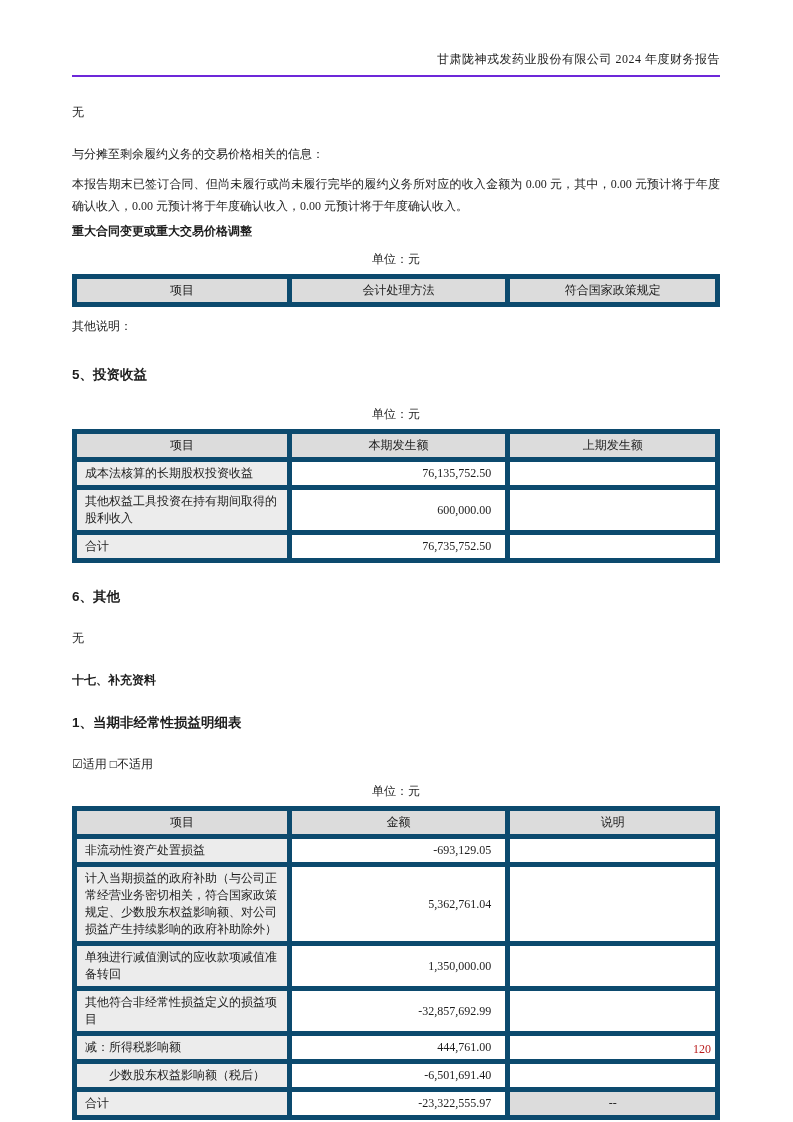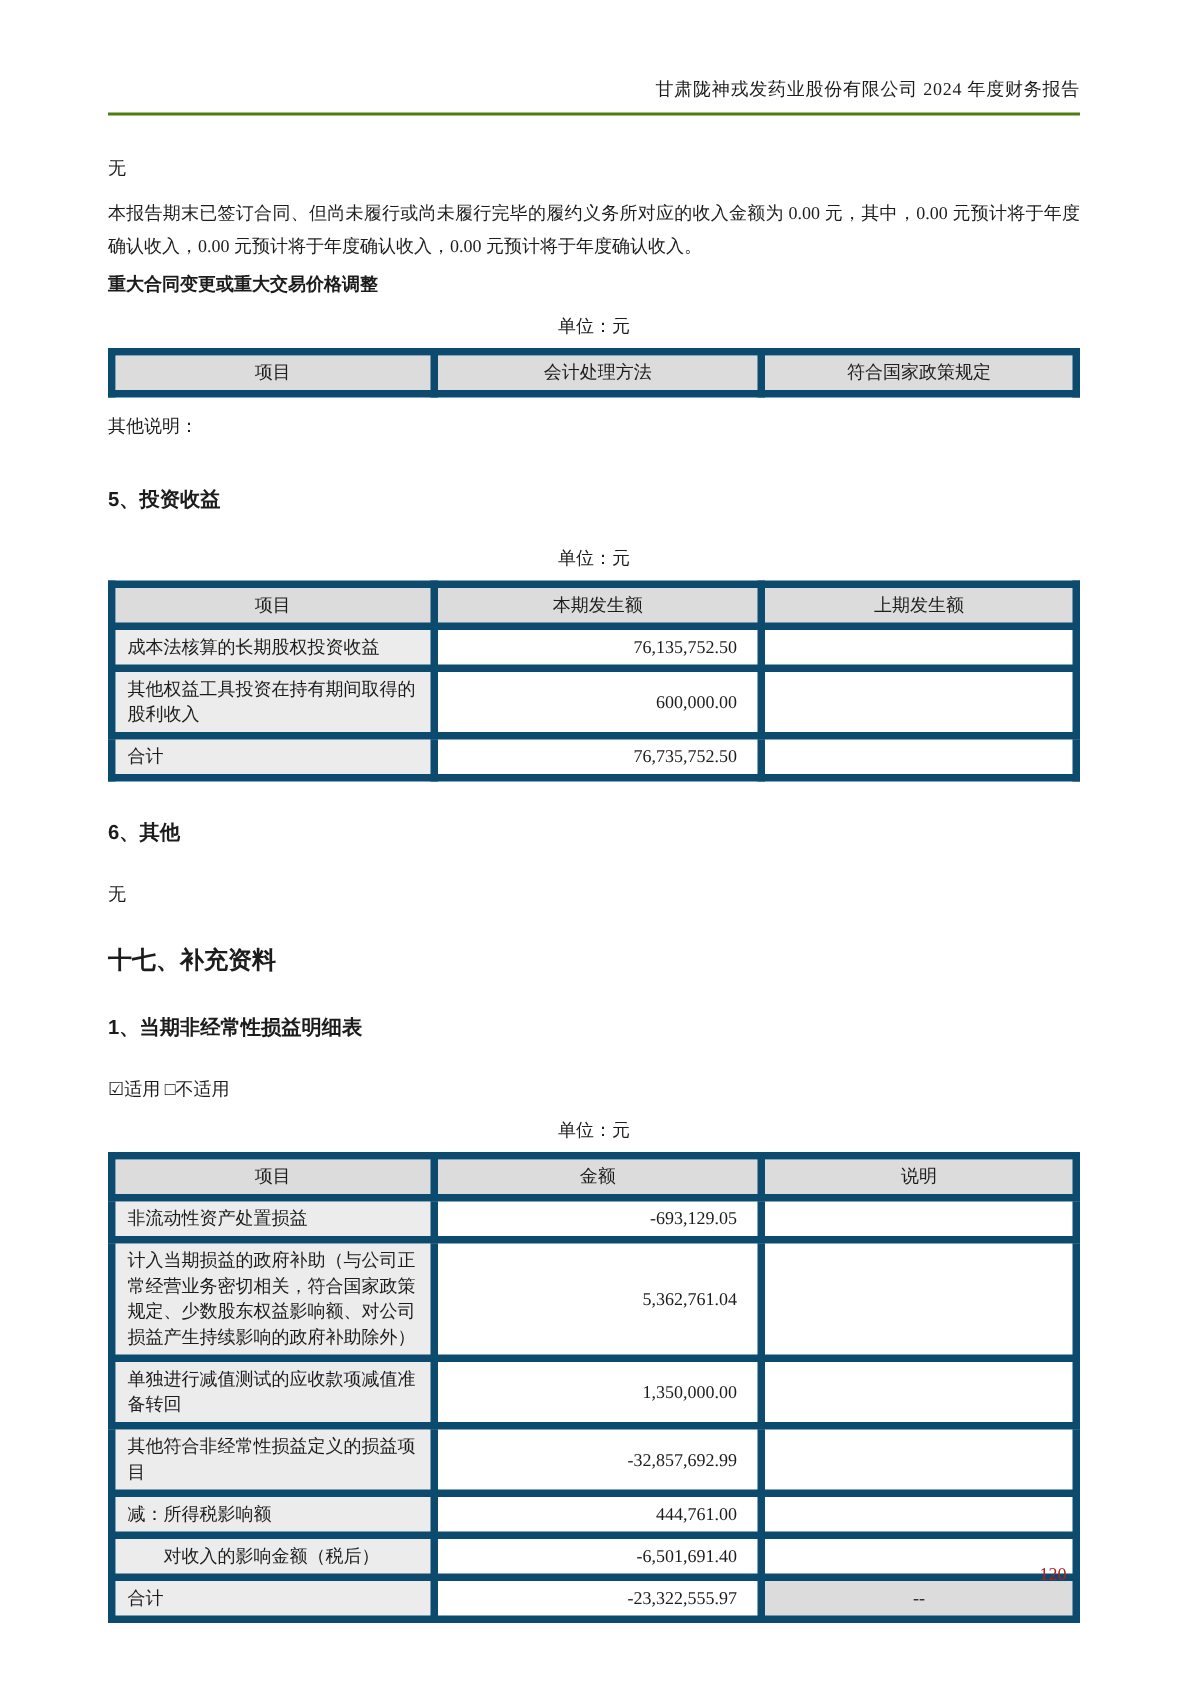--- a/index.html
+++ b/index.html
@@ -11,21 +11,21 @@
     overflow: hidden;
     font-family: "Liberation Serif", "DejaVu Serif", serif;
     color: #1c1c1c;
     font-size: 12px;
   }
   .page { padding: 0 73px 0 72px; }
 
   .doc-header {
     padding-top: 51px;
     padding-bottom: 7px;
-    border-bottom: 2px solid #4d7c0f;
+    border-bottom: 2px solid #6d28d9;
     text-align: right;
     font-size: 12px;
     letter-spacing: 0.5px;
   }
 
   .txt { line-height: 22px; }
   .none-line   { margin-top: 24px; }
   .info-line   { margin-top: 20px; }
   .paragraph   { margin-top: 8px; text-align: justify; }
   .major-line  { margin-top: 3px; font-weight: bold; }
@@ -33,21 +33,21 @@
   .other-note  { margin-top: 8px; }
 
   .h-sub {
     font-family: "Liberation Sans", "DejaVu Sans", sans-serif;
     font-weight: bold;
     font-size: 13.5px;
   }
   .h-main {
     font-family: Liberation Serif, serif;
     font-weight: bold;
-    font-size: 16px;
+    font-size: 12px;
   }
   .h5-heading  { margin-top: 29px; }
   .h6-heading  { margin-top: 25px; }
   .none-line-2 { margin-top: 21px; }
   .h17-heading { margin-top: 23px; }
   .h171-heading{ margin-top: 25px; }
   .applicable-line { margin-top: 21px; }
 
   table.doc-table {
     margin-top: 6px;
@@ -92,20 +92,21 @@
 <body>
 
 <div class="page">
 
   <div class="doc-header">
     <span>甘肃陇神戎发药业股份有限公司 2024 年度财务报告</span>
   </div>
 
   <div class="txt none-line">无</div>
 
+  <div class="txt info-line">与分摊至剩余履约义务的交易价格相关的信息：</div>
 
   <div class="txt paragraph">本报告期末已签订合同、但尚未履行或尚未履行完毕的履约义务所对应的收入金额为 0.00 元，其中，0.00 元预计将于年度确认收入，0.00 元预计将于年度确认收入，0.00 元预计将于年度确认收入。</div>
 
   <div class="txt major-line">重大合同变更或重大交易价格调整</div>
 
   <div class="unit-label">单位：元</div>
 
   <table class="doc-table">
       <colgroup>
         <col style="width: 33.4%;">
@@ -208,21 +209,21 @@
           <td>其他符合非经常性损益定义的损益项目</td>
           <td>-32,857,692.99</td>
           <td></td>
         </tr>
         <tr>
           <td>减：所得税影响额</td>
           <td>444,761.00</td>
           <td></td>
         </tr>
         <tr>
-          <td>　　对收入的影响金额（税后）</td>
+          <td>　　少数股东权益影响额（税后）</td>
           <td>-6,501,691.40</td>
           <td></td>
         </tr>
         <tr>
           <td>合计</td>
           <td>-23,322,555.97</td>
           <td class="shaded">--</td>
         </tr>
       </tbody>
     </table>

